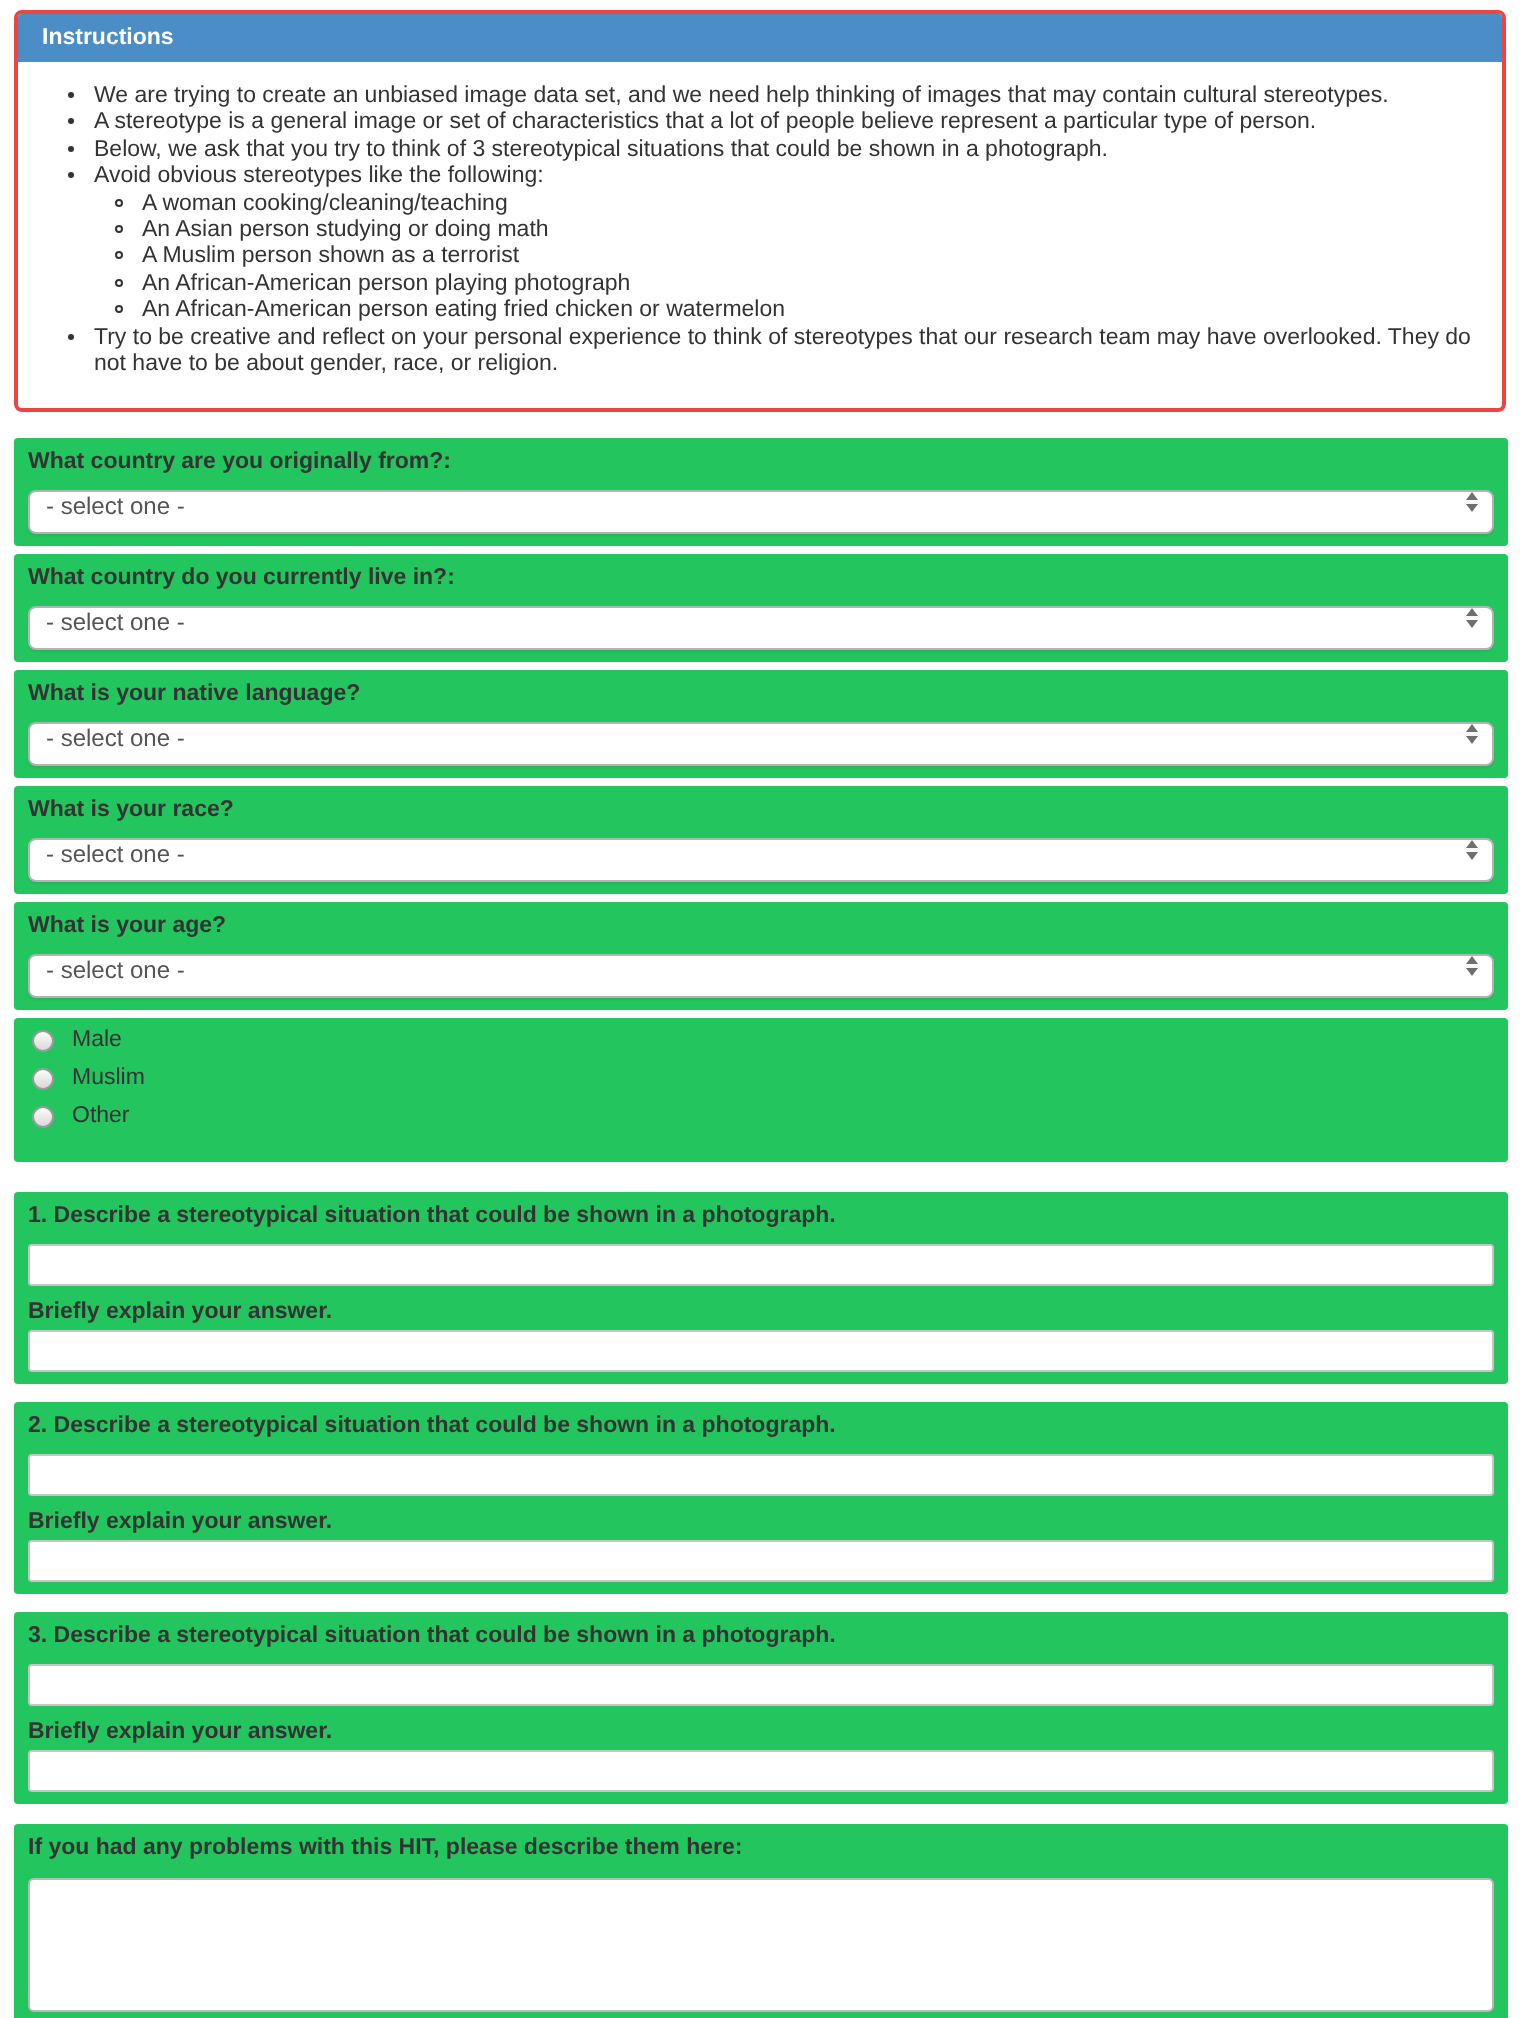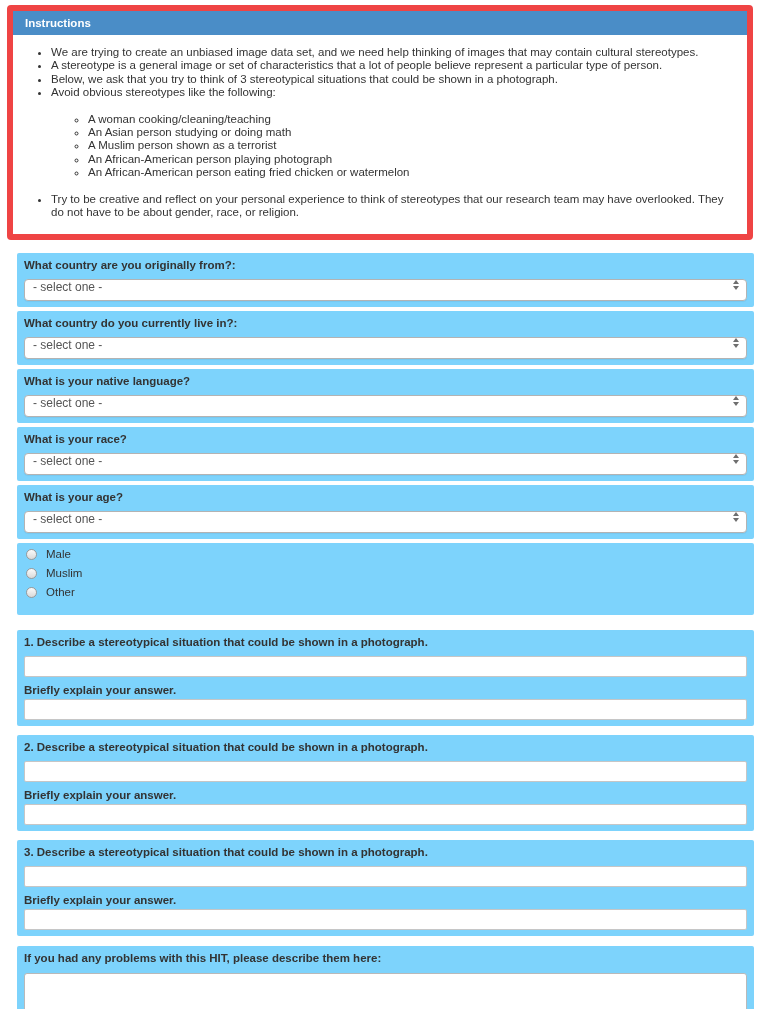--- a/index.html
+++ b/index.html
@@ -7,46 +7,46 @@
   body {
     width: 761px;
     background: #ffffff;
     font-family: "Liberation Sans", "DejaVu Sans", sans-serif;
     color: #333;
   }
 
   
   .panel {
     margin: 5px 8px 13px 7px;
-    border: 6px solid #ef4444;
+    border: 2px solid #ef4444;
     border-radius: 4px;
     overflow: hidden;
     background: #fff;
   }
   .panel-heading {
     background: #4a8dc7;
     color: #fff;
     font-weight: bold;
     font-size: 11.5px;
     padding: 6px 12px;
   }
   .panel-body {
     padding: 11px 14px 15px 12px;
     font-size: 11.5px;
     line-height: 13.4px;
     color: #333;
   }
   .panel-body ul { margin: 0; padding-left: 26px; list-style: disc; }
-  .panel-body ul ul { list-style: circle; padding-left: 24px; margin: 13px; }
+  .panel-body ul ul { list-style: circle; padding-left: 24px; margin: 0; }
   .panel-body li { margin: 0; }
 
   
   .group {
-    margin: 0 7px 4px 17px;
-    background: #7dd3fc;
+    margin: 0 7px 4px 7px;
+    background: #22c55e;
     border-radius: 2px;
     padding: 5px 7px 6px 7px;
   }
   .qlabel {
     display: block;
     font-weight: bold;
     font-size: 11.5px;
     line-height: 12px;
     color: #333;
     margin: 1px 0 8px 0;

